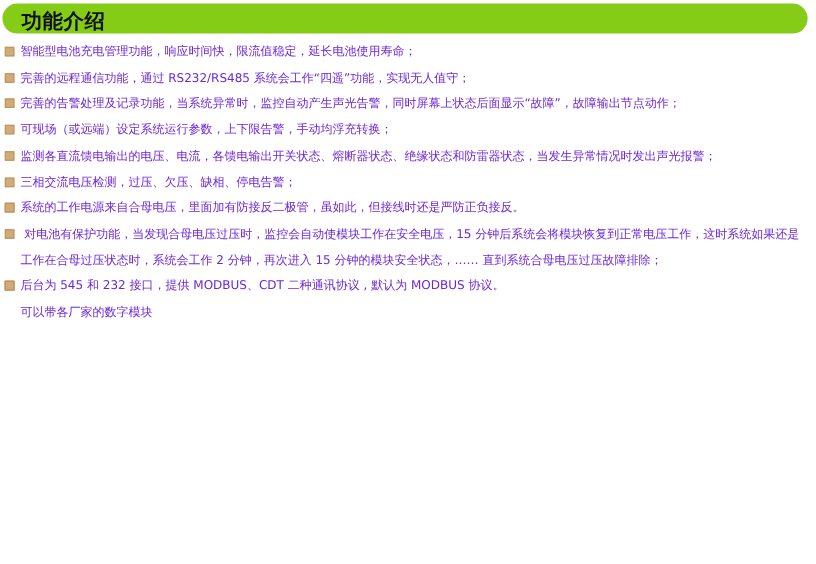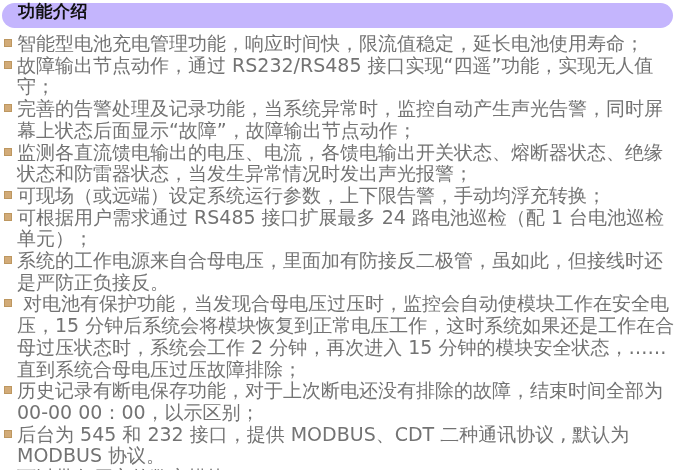--- a/index.html
+++ b/index.html
@@ -13,46 +13,46 @@
     overflow: hidden;
     font-family: "DejaVu Sans", "Liberation Sans", sans-serif;
     position: relative;
   }
   .header-bar {
     position: absolute;
     left: 2px;
     top: 3px;
     width: 671px;
     height: 25px;
-    background: #c4b5fd;
+    background: #84cc16;
     border-radius: 13px;
     display: flex;
-    align-items: flex-start;
+    align-items: flex-end;
   }
   .header-bar .title {
     font-size: 17px;
     font-weight: bold;
     color: #111111;
     padding-left: 16px;
     letter-spacing: 0.5px;
     line-height: 1;
     padding-bottom: 1px;
   }
   .feature-list {
     position: absolute;
     left: 4px;
     top: 33px;
     width: 672px;
   }
   .feature-item {
     position: relative;
     padding-left: 13px;
-    font-size: 19px;
+    font-size: 10px;
     line-height: 21.7px;
-    color: #737373;
+    color: #6d28d9;
     white-space: pre-wrap;
     word-break: normal;
   }
   .bullet {
     position: absolute;
     left: 0;
     top: 6px;
     width: 8px;
     height: 8px;
     background: #d2ab78;
@@ -62,26 +62,25 @@
 </style>
 </head>
 <body>
 
 <div class="header-bar">
   <span class="title">功能介绍</span>
 </div>
 
 <div class="feature-list">
     <div class="feature-item"><span class="bullet"></span><span>智能型电池充电管理功能，响应时间快，限流值稳定，延长电池使用寿命；</span></div>
-    <div class="feature-item"><span class="bullet"></span><span>故障输出节点动作，通过 RS232/RS485 接口实现“四遥”功能，实现无人值守；</span></div>
+    <div class="feature-item"><span class="bullet"></span><span>完善的远程通信功能，通过 RS232/RS485 系统会工作“四遥”功能，实现无人值守；</span></div>
     <div class="feature-item"><span class="bullet"></span><span>完善的告警处理及记录功能，当系统异常时，监控自动产生声光告警，同时屏幕上状态后面显示“故障”，故障输出节点动作；</span></div>
+    <div class="feature-item"><span class="bullet"></span><span>可现场（或远端）设定系统运行参数，上下限告警，手动均浮充转换；</span></div>
     <div class="feature-item"><span class="bullet"></span><span>监测各直流馈电输出的电压、电流，各馈电输出开关状态、熔断器状态、绝缘状态和防雷器状态，当发生异常情况时发出声光报警；</span></div>
-    <div class="feature-item"><span class="bullet"></span><span>可现场（或远端）设定系统运行参数，上下限告警，手动均浮充转换；</span></div>
-    <div class="feature-item"><span class="bullet"></span></div>
-    <div class="feature-item"><span class="bullet"></span><span>可根据用户需求通过 RS485 接口扩展最多 24 路电池巡检（配 1 台电池巡检单元）；</span></div>
+    <div class="feature-item"><span class="bullet"></span><span>三相交流电压检测，过压、欠压、缺相、停电告警；</span></div>
     <div class="feature-item"><span class="bullet"></span></div>
     <div class="feature-item"><span class="bullet"></span><span>系统的工作电源来自合母电压，里面加有防接反二极管，虽如此，但接线时还是严防正负接反。</span></div>
     <div class="feature-item"><span class="bullet"></span><span> 对电池有保护功能，当发现合母电压过压时，监控会自动使模块工作在安全电压，15 分钟后系统会将模块恢复到正常电压工作，这时系统如果还是工作在合母过压状态时，系统会工作 2 分钟，再次进入 15 分钟的模块安全状态，…… 直到系统合母电压过压故障排除；</span></div>
     <div class="feature-item"><span class="bullet"></span></div>
-    <div class="feature-item"><span class="bullet"></span><span>历史记录有断电保存功能，对于上次断电还没有排除的故障，结束时间全部为 00-00 00：00，以示区别；</span></div>
+    <div class="feature-item"><span class="bullet"></span></div>
     <div class="feature-item"><span class="bullet"></span><span>后台为 545 和 232 接口，提供 MODBUS、CDT 二种通讯协议 , 默认为 MODBUS 协议。</span></div>
     <div class="feature-item"><span>可以带各厂家的数字模块</span></div>
   </div>
 
 </body></html>

